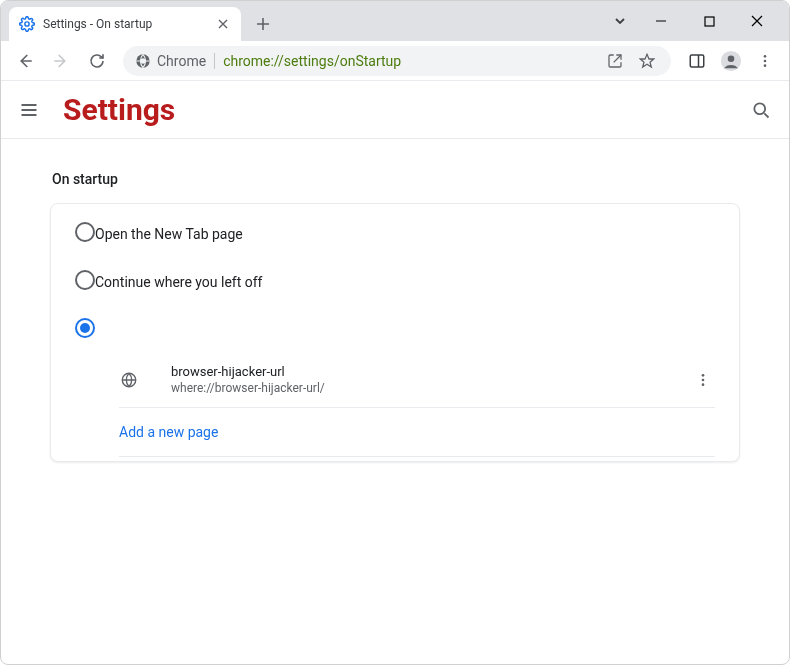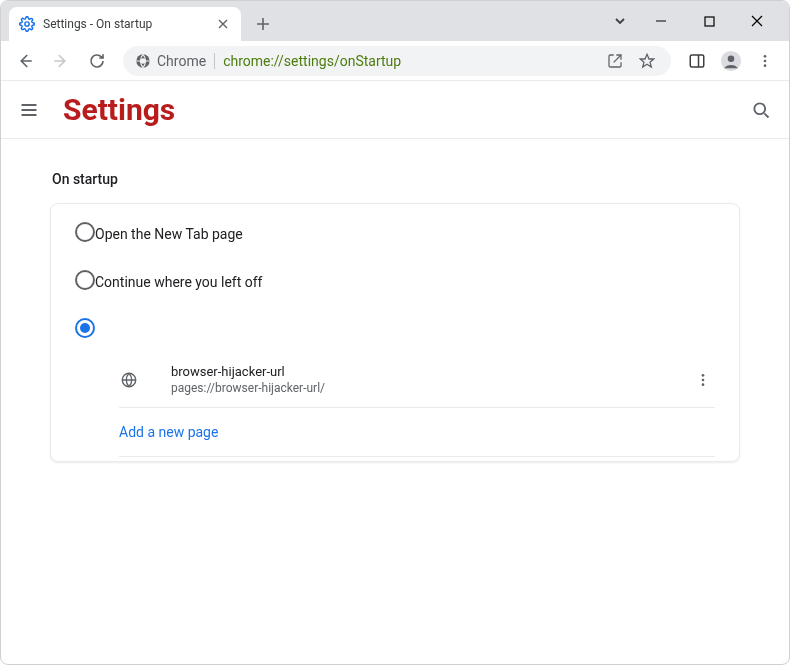--- a/index.html
+++ b/index.html
@@ -300,21 +300,21 @@
 
         <div class="page-entry">
           <div class="page-icon">
             <svg width="18" height="18" viewBox="0 0 24 24" fill="none" stroke="#5f6368" stroke-width="1.8">
                 <circle cx="12" cy="12" r="9"></circle>
                 <path d="M3 12h18M12 3a13 13 0 0 1 0 18M12 3a13 13 0 0 0 0 18"></path>
               </svg>
           </div>
           <div class="page-texts">
             <div class="page-title">browser-hijacker-url</div>
-            <div class="page-url">pages://browser-hijacker-url/</div>
+            <div class="page-url">where://browser-hijacker-url/</div>
           </div>
           <div class="page-menu">
             <svg width="16" height="16" viewBox="0 0 24 24" fill="#5f6368">
                 <circle cx="12" cy="5" r="2"></circle>
                 <circle cx="12" cy="12" r="2"></circle>
                 <circle cx="12" cy="19" r="2"></circle>
               </svg>
           </div>
         </div>
 

